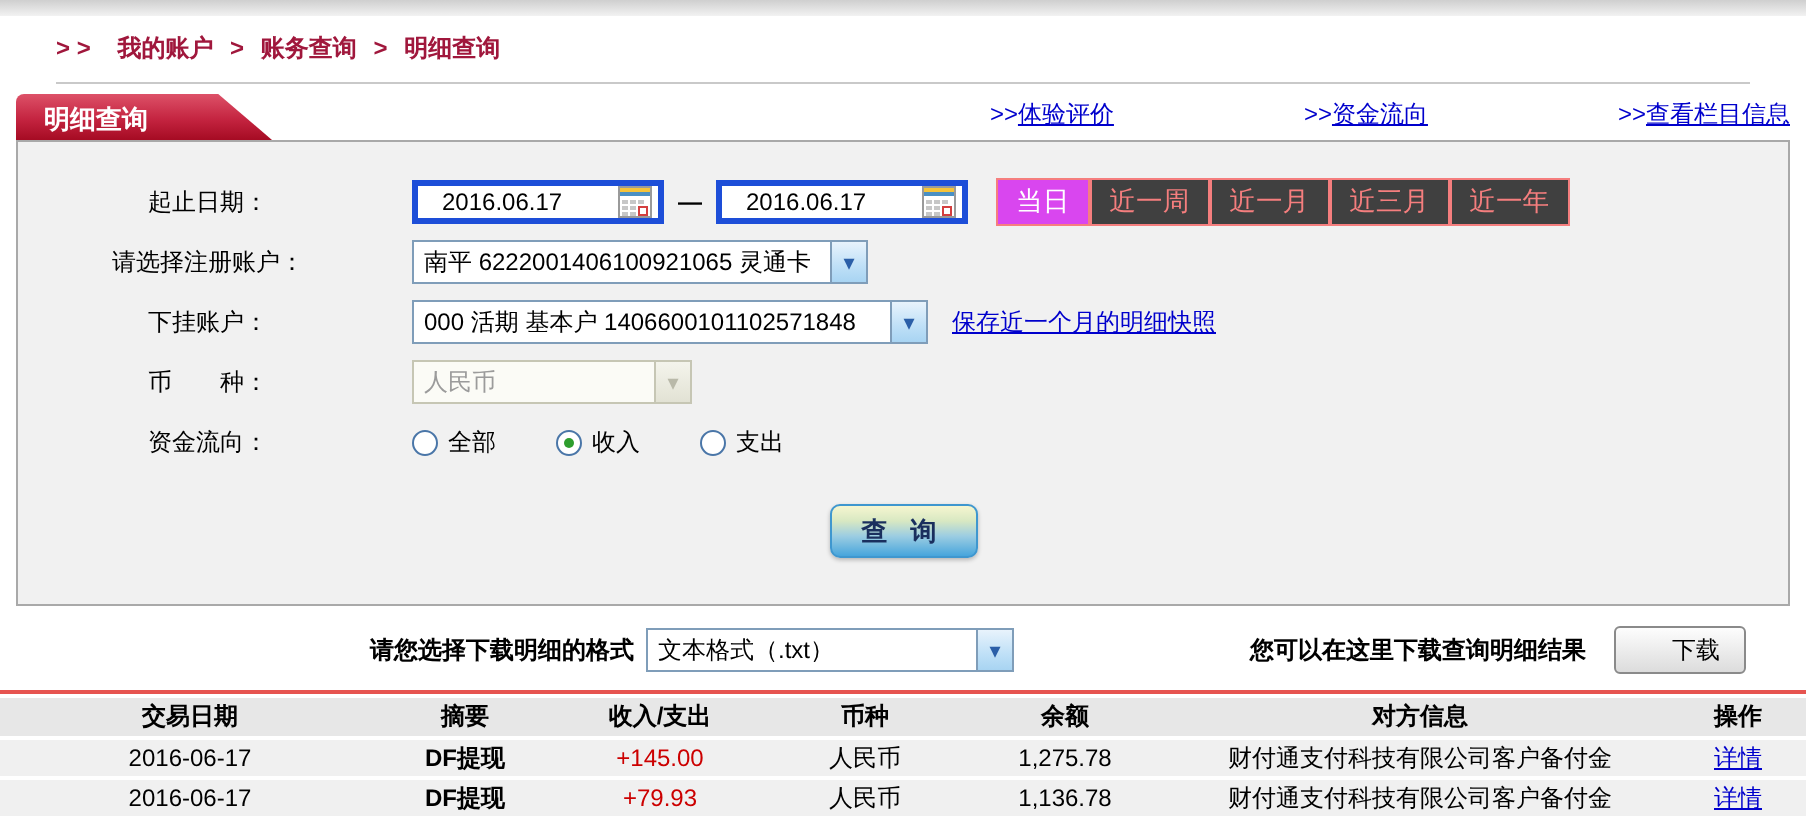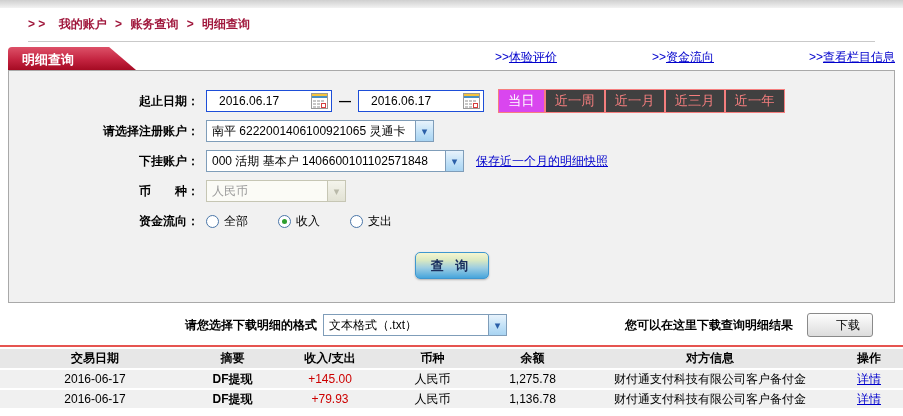--- a/index.html
+++ b/index.html
@@ -16,23 +16,23 @@
   .tab-row { display:flex; align-items:flex-end; justify-content:space-between; margin:4px 8px 0 8px; height:24px; }
   .tab { height:23px; width:128px; padding:4px 0 0 14px; color:#fff; font-weight:bold; font-size:13px;
     background:linear-gradient(180deg,#dd5168 0%, #c42440 55%, #a50b23 100%);
     clip-path:polygon(0 0, 79% 0, 100% 100%, 0 100%); border-radius:4px 0 0 0; }
   .top-links { display:flex; gap:0; align-items:center; padding-bottom:4px; }
   .top-link { color:#0000cc; text-decoration:none; cursor:pointer; margin-left:95px; white-space:nowrap; }
   .top-link .u { text-decoration:underline; }
 
   .panel { margin:0 8px; border:1px solid #a9a9a9; background:#f1f1f1; height:233px; padding-top:15px; }
   .form-row { display:flex; align-items:center; height:30px; }
-  .flabel { width:190px; text-align:right; font-weight:bold; flex-shrink:0; margin-right:7px; white-space:pre; }
-
-  .date-box { width:126px; height:22px; border:1px solid #1d4ed8; background:#fff; display:inline-flex;
+  .flabel { width:190px; text-align:center; font-weight:normal; flex-shrink:0; margin-right:7px; white-space:pre; }
+
+  .date-box { width:126px; height:22px; border:3px solid #1d4ed8; background:#fff; display:inline-flex;
     align-items:center; justify-content:space-between; padding:0 3px 0 12px; cursor:text; }
   .dash { margin:0 7px; font-weight:bold; }
 
   .quick-btn { height:24px; padding:0 9px; border:1px solid #f57e7e; background:#404040;
     color:#f57e7e; display:inline-flex; align-items:center; cursor:pointer; }
   .quick-btn.active { background:#d946ef; color:#fff; }
   .quick-btn:first-of-type { margin-left:14px; }
 
   .sel { display:inline-flex; align-items:center; height:22px; border:1px solid #7f9db9; background:#fff; cursor:pointer; }
   .sel .txt { flex:1; padding:0 5px; white-space:nowrap; overflow:hidden; }

